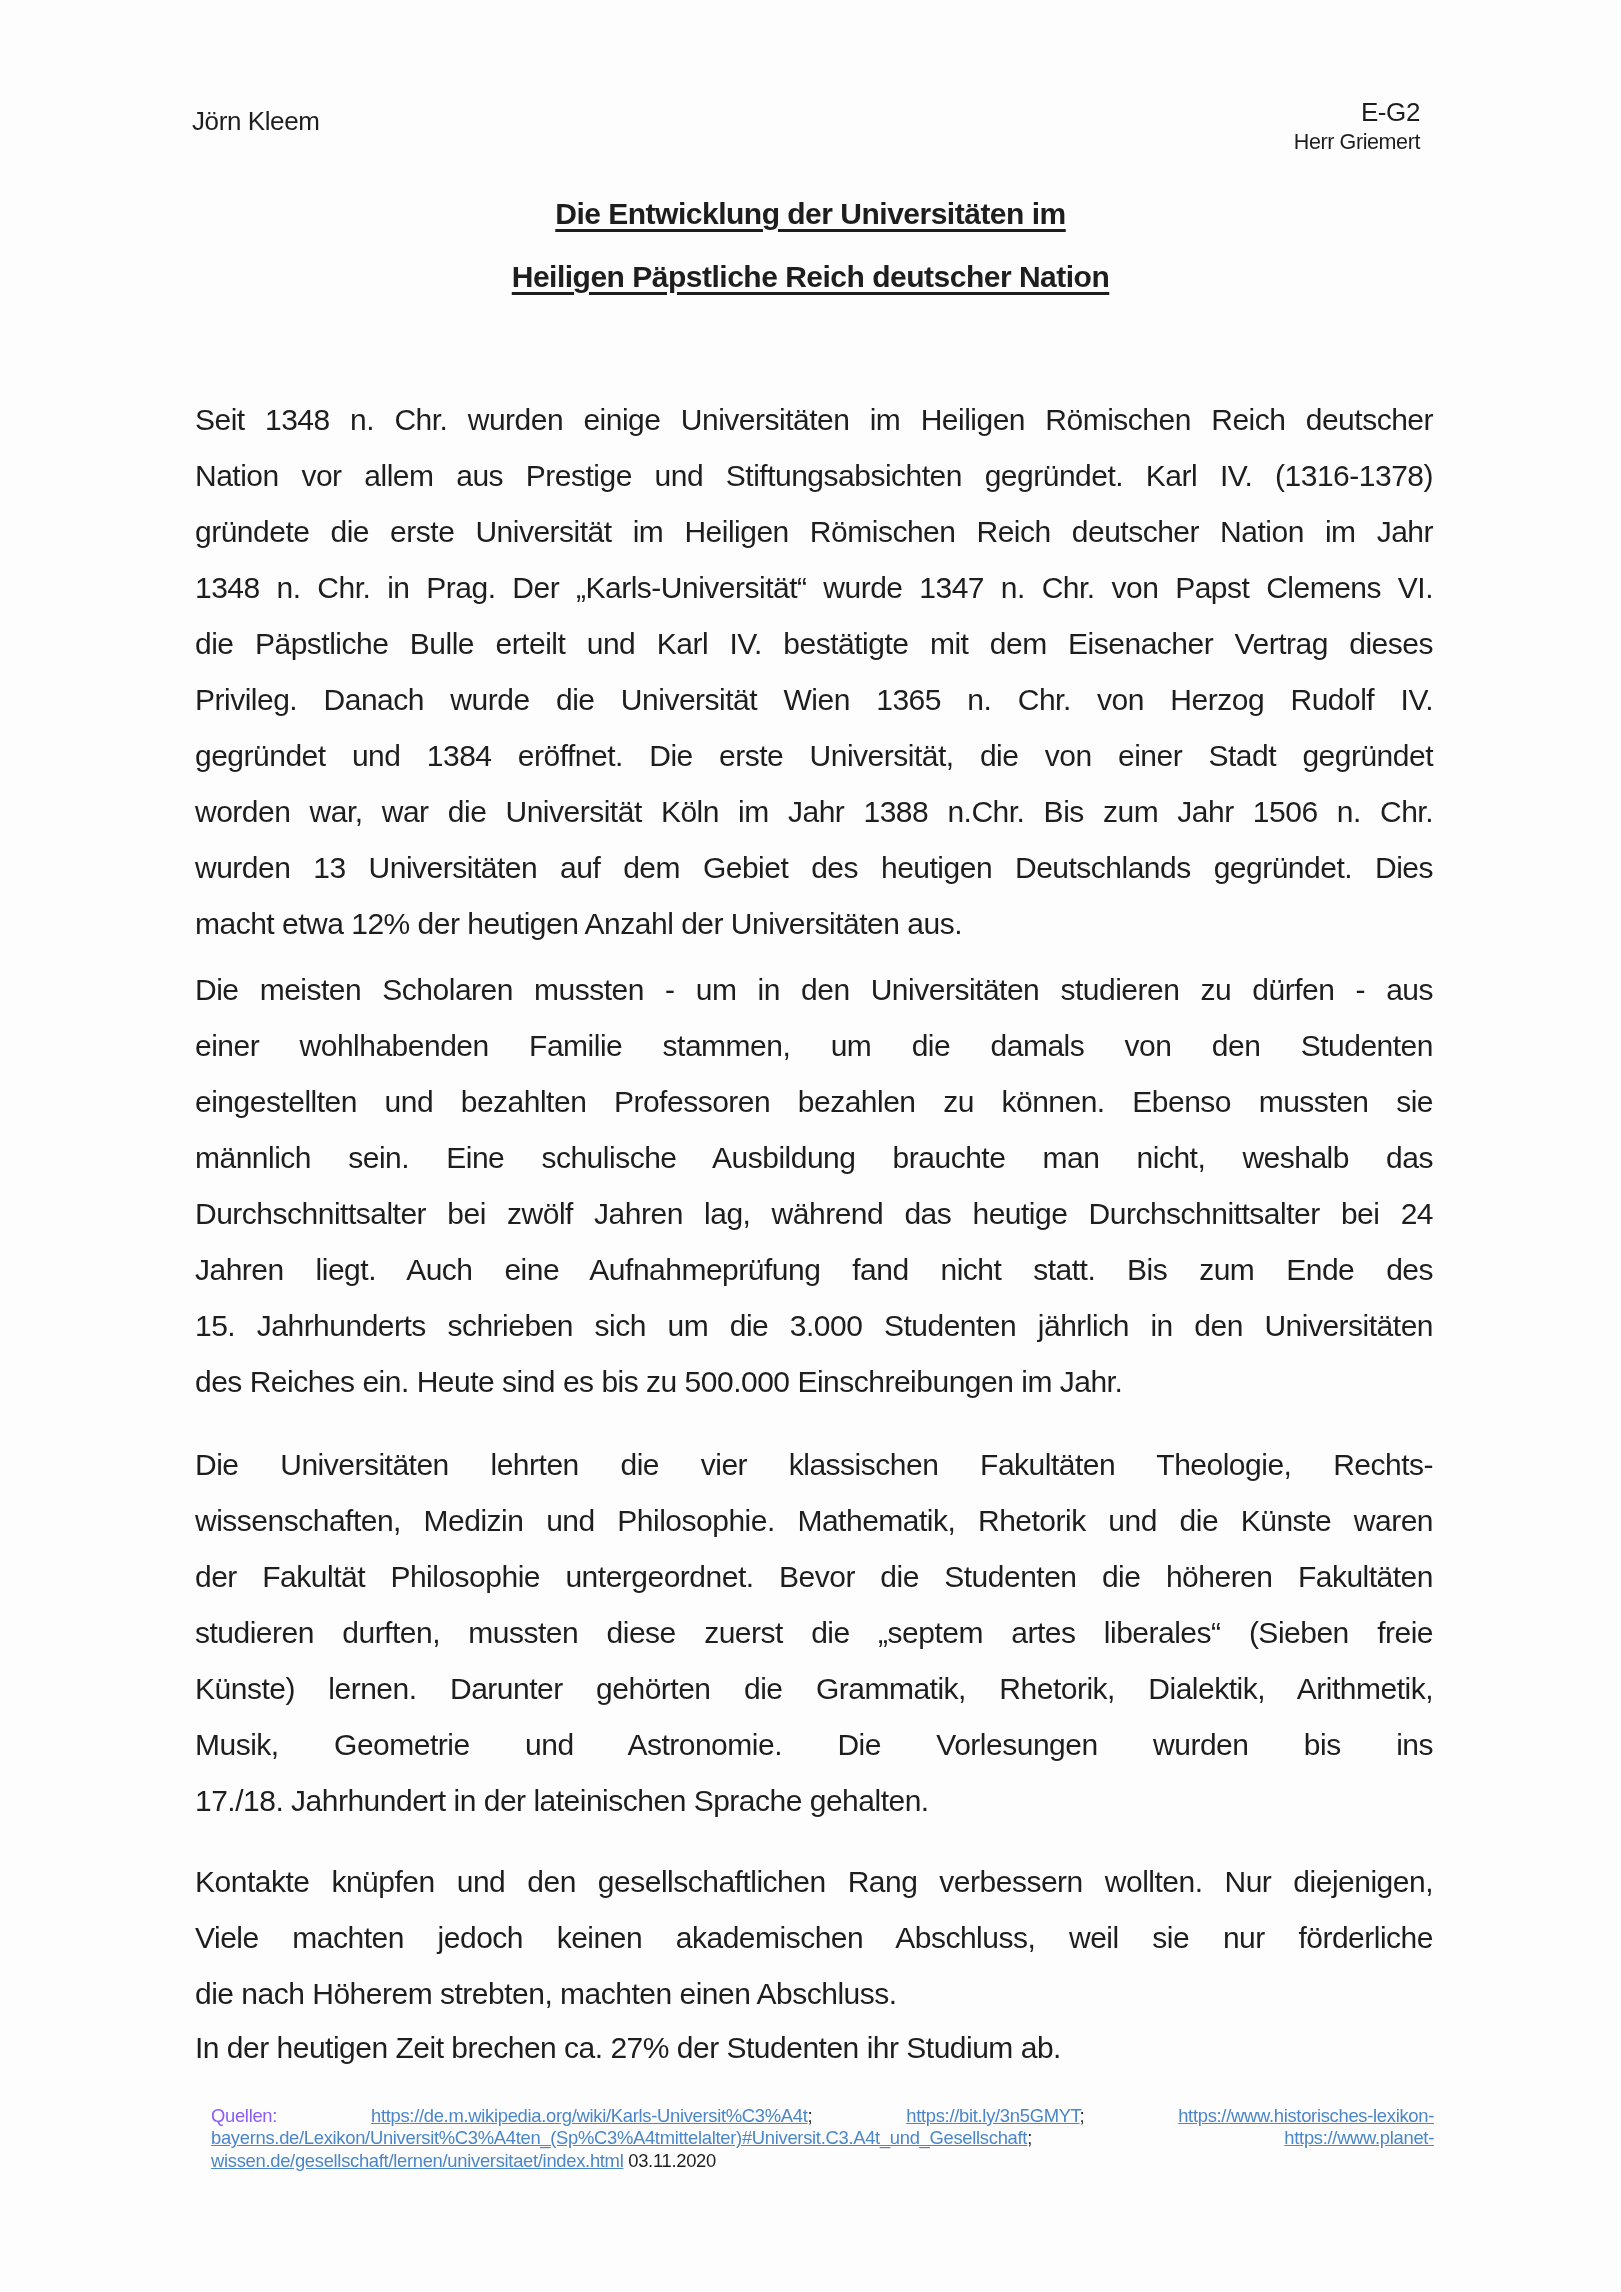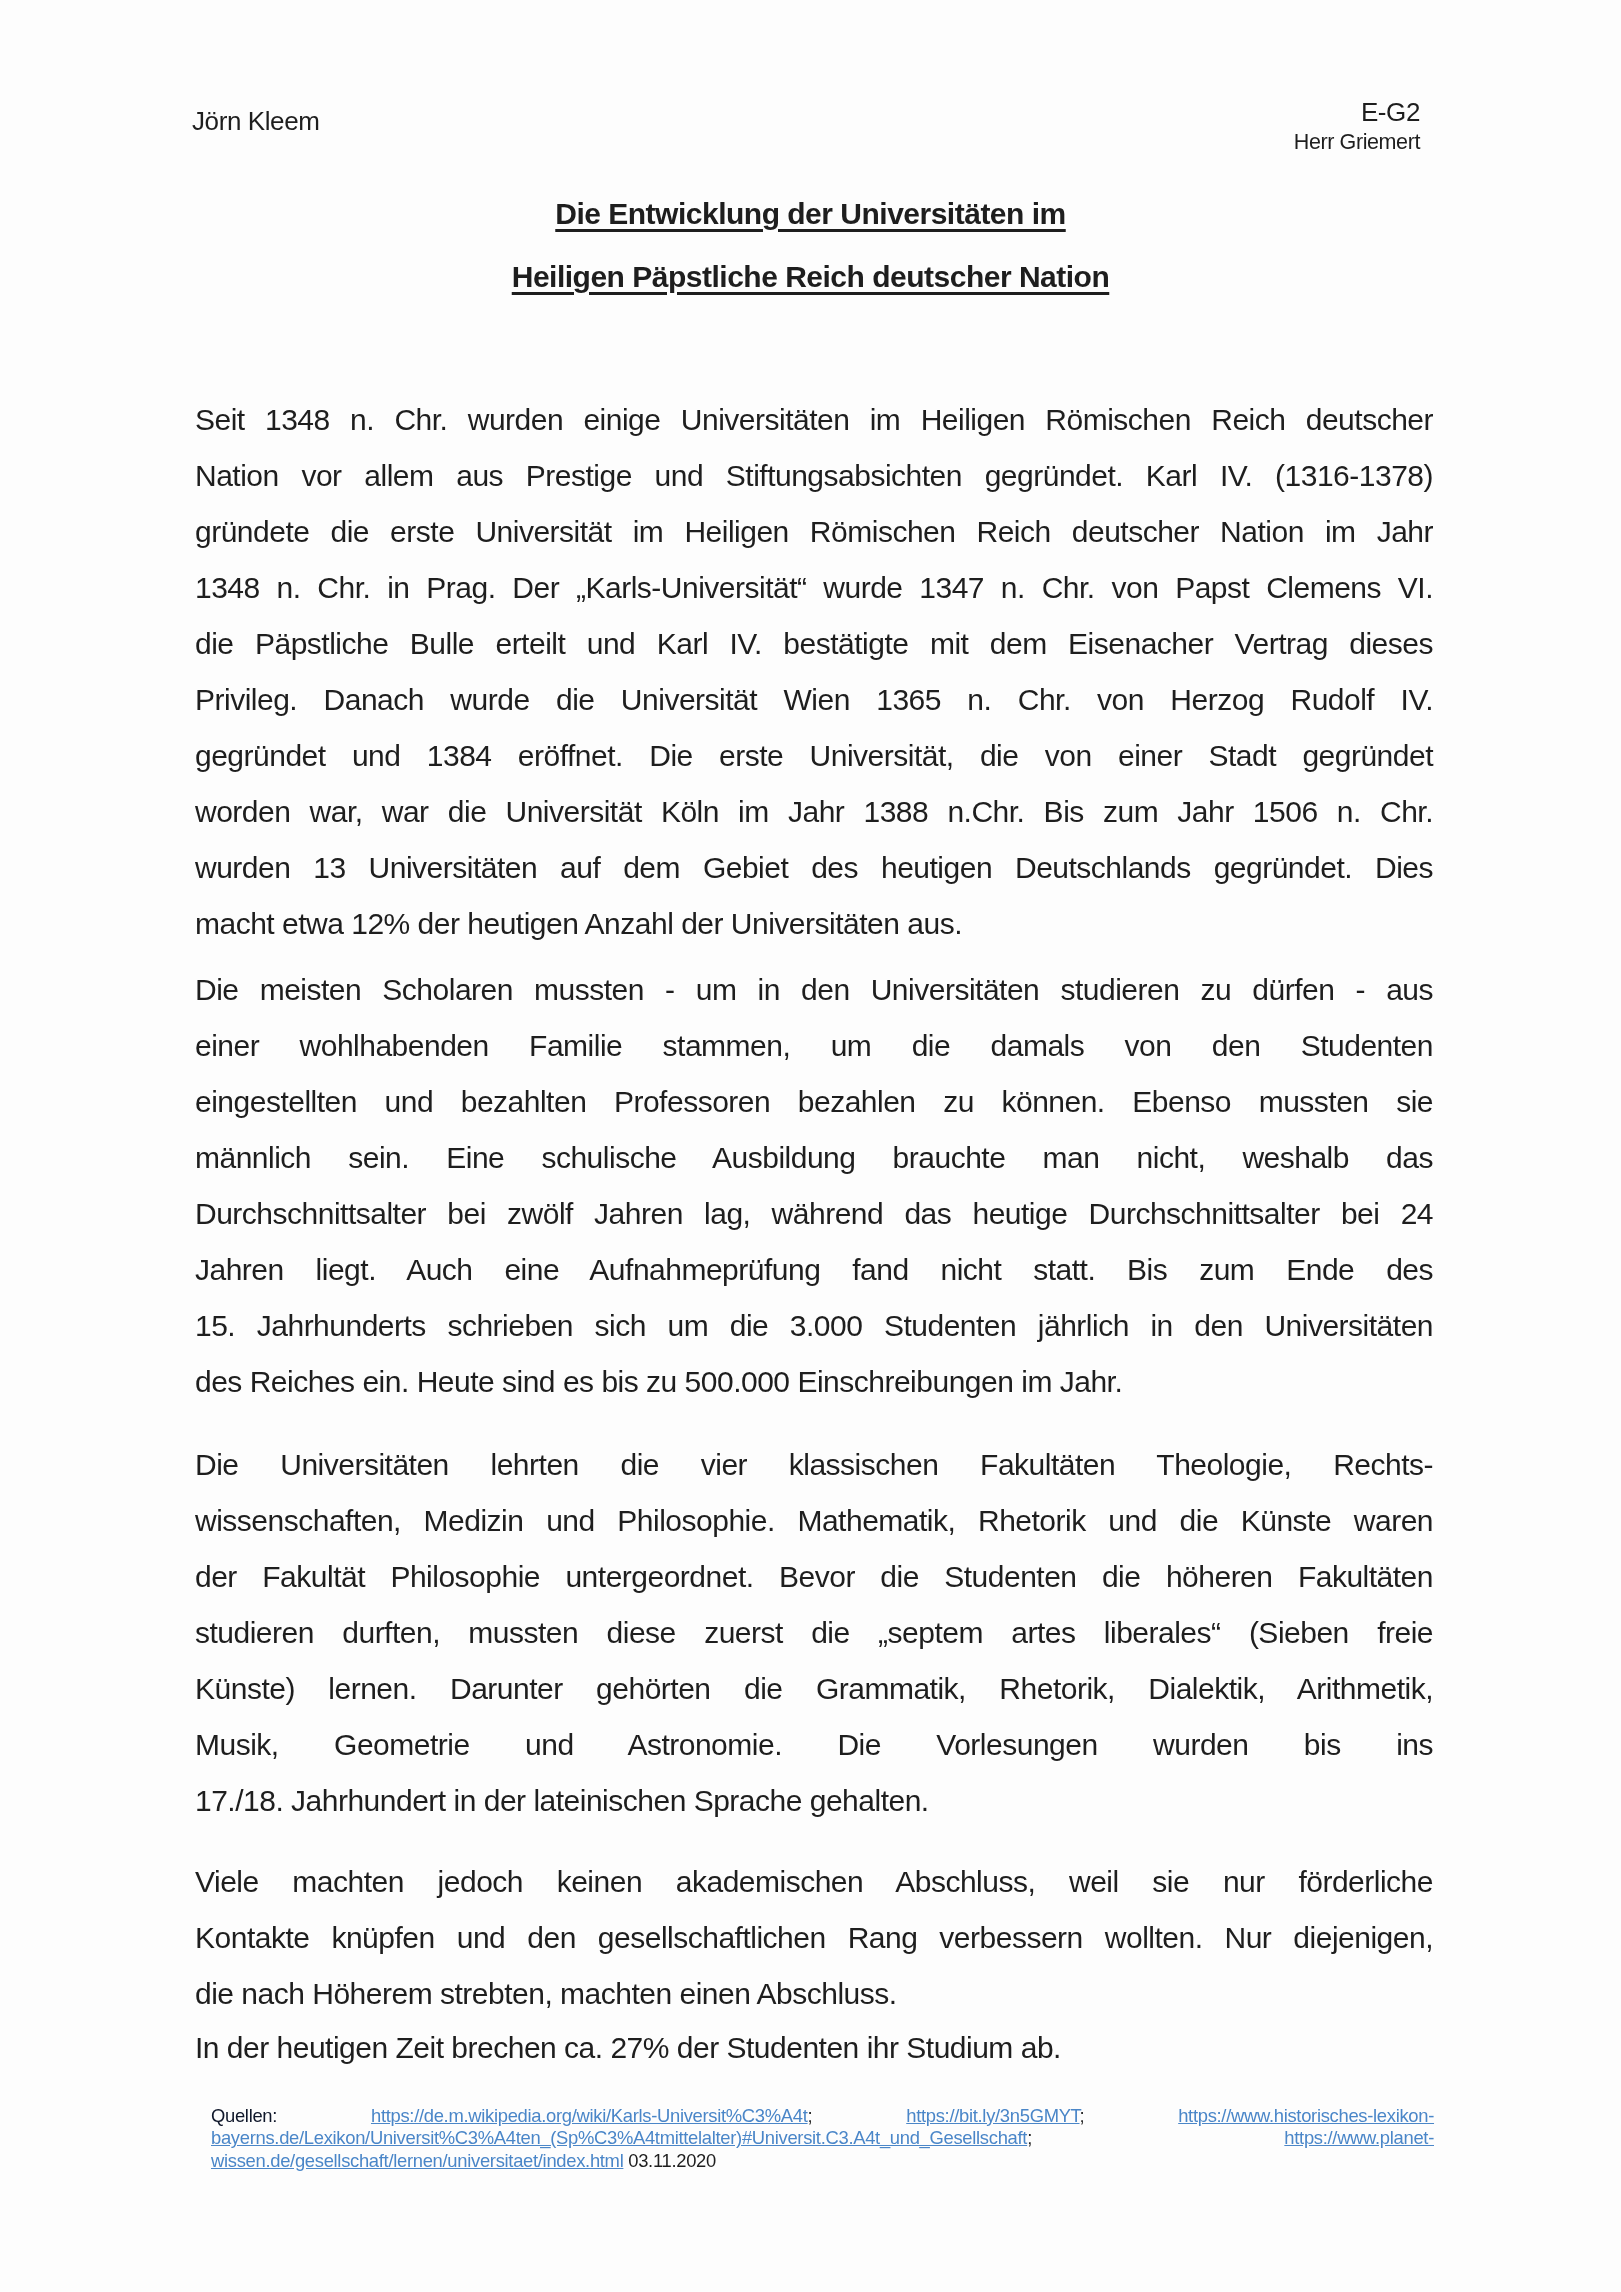--- a/index.html
+++ b/index.html
@@ -21,21 +21,21 @@
   .line.j { text-align: justify; text-align-last: justify; }
   .p1 { top: 392px; }
   .p2 { top: 962px; }
   .p3 { top: 1437px; }
   .p4 { top: 1854px; }
   .p4b { top: 2020px; }
   .sources { position: absolute; left: 211px; top: 2105px; width: 1223px; font-size: 18.4px;
              line-height: 22.4px; letter-spacing: -0.3px; }
   .sources .srow { display: block; white-space: nowrap; }
   .sources .srow.j { text-align: justify; text-align-last: justify; }
-  .src-label { color: #0f172a; }
+  .src-label { color: #8b5cf6; }
   .link { color: #4a86c8; text-decoration: underline; text-decoration-color: #4a86c8; }
   .date { color: #1e1e1e; }
 </style>
 </head>
 <body>
 
 <div class="page">
 
   <div class="author">Jörn Kleem</div>
   <div class="course">
@@ -74,22 +74,22 @@
     <span class="line j">Die Universitäten lehrten die vier klassischen Fakultäten Theologie, Rechts-</span>
     <span class="line j">wissenschaften, Medizin und Philosophie. Mathematik, Rhetorik und die Künste waren</span>
     <span class="line j">der Fakultät Philosophie untergeordnet. Bevor die Studenten die höheren Fakultäten</span>
     <span class="line j">studieren durften, mussten diese zuerst die „septem artes liberales“ (Sieben freie</span>
     <span class="line j">Künste) lernen. Darunter gehörten die Grammatik, Rhetorik, Dialektik, Arithmetik,</span>
     <span class="line j">Musik, Geometrie und Astronomie. Die Vorlesungen wurden bis ins</span>
     <span class="line">17./18. Jahrhundert in der lateinischen Sprache gehalten.</span>
   </div>
 
   <div class="body p4">
+    <span class="line j">Kontakte knüpfen und den gesellschaftlichen Rang verbessern wollten. Nur diejenigen,</span>
     <span class="line j">Viele machten jedoch keinen akademischen Abschluss, weil sie nur förderliche</span>
-    <span class="line j">Kontakte knüpfen und den gesellschaftlichen Rang verbessern wollten. Nur diejenigen,</span>
     <span class="line">die nach Höherem strebten, machten einen Abschluss.</span>
   </div>
 
   <div class="body p4b">
     <span class="line">In der heutigen Zeit brechen ca. 27% der Studenten ihr Studium ab.</span>
   </div>
 
   <div class="sources">
     <span class="srow j">
       <span class="src-label">Quellen:</span>

